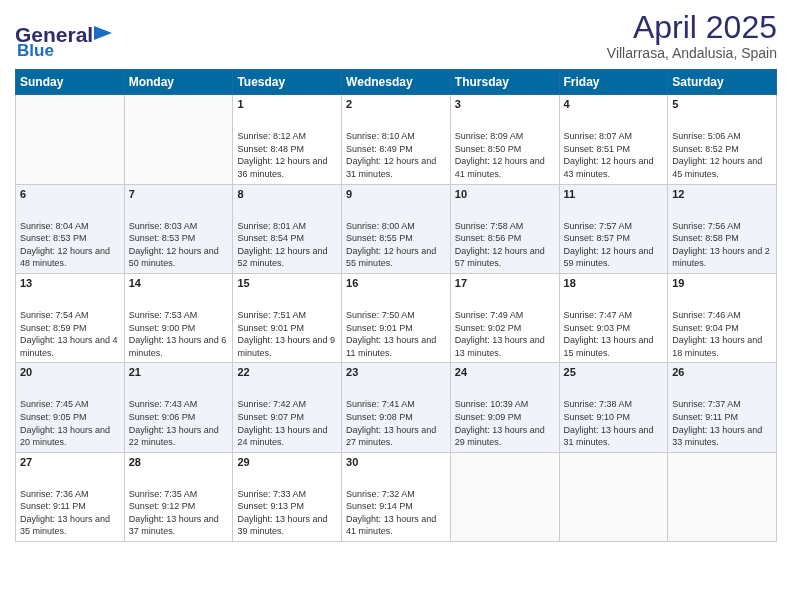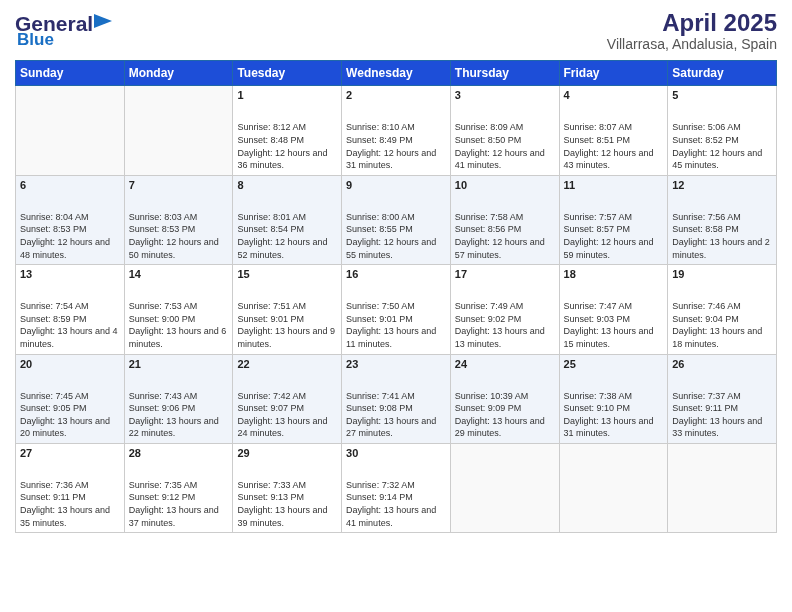--- a/index.html
+++ b/index.html
@@ -12,49 +12,49 @@
     }
     .container {
       width: 792px;
       height: 612px;
       padding: 10px 15px 10px 15px;
       background: #fff;
     }
     .header {
       display: flex;
       justify-content: space-between;
-      align-items: center;
+      align-items: flex-end;
       margin-bottom: 8px;
     }
     .logo {
       display: flex;
       flex-direction: column;
       align-items: flex-start;
     }
     .title-block {
       text-align: right;
     }
     .title-block h1 {
-      font-size: 24px;
-      font-weight: bold;
+      font-size: 32px;
+      font-weight: normal;
       color: #2d2d6b;
       line-height: 1.1;
     }
     .title-block h2 {
       font-size: 14px;
       font-weight: normal;
       color: #555;
     }
     .calendar {
       width: 100%;
       border-collapse: collapse;
       border: 1px solid #ccc;
     }
     .calendar th {
-      background: #1d4ed8;
+      background: #0369a1;
       color: #fff;
       font-size: 12px;
       font-weight: bold;
       padding: 5px 4px;
       text-align: left;
       border: 1px solid #2068a8;
       width: calc(100% / 7);
     }
     .calendar td {
       vertical-align: top;

